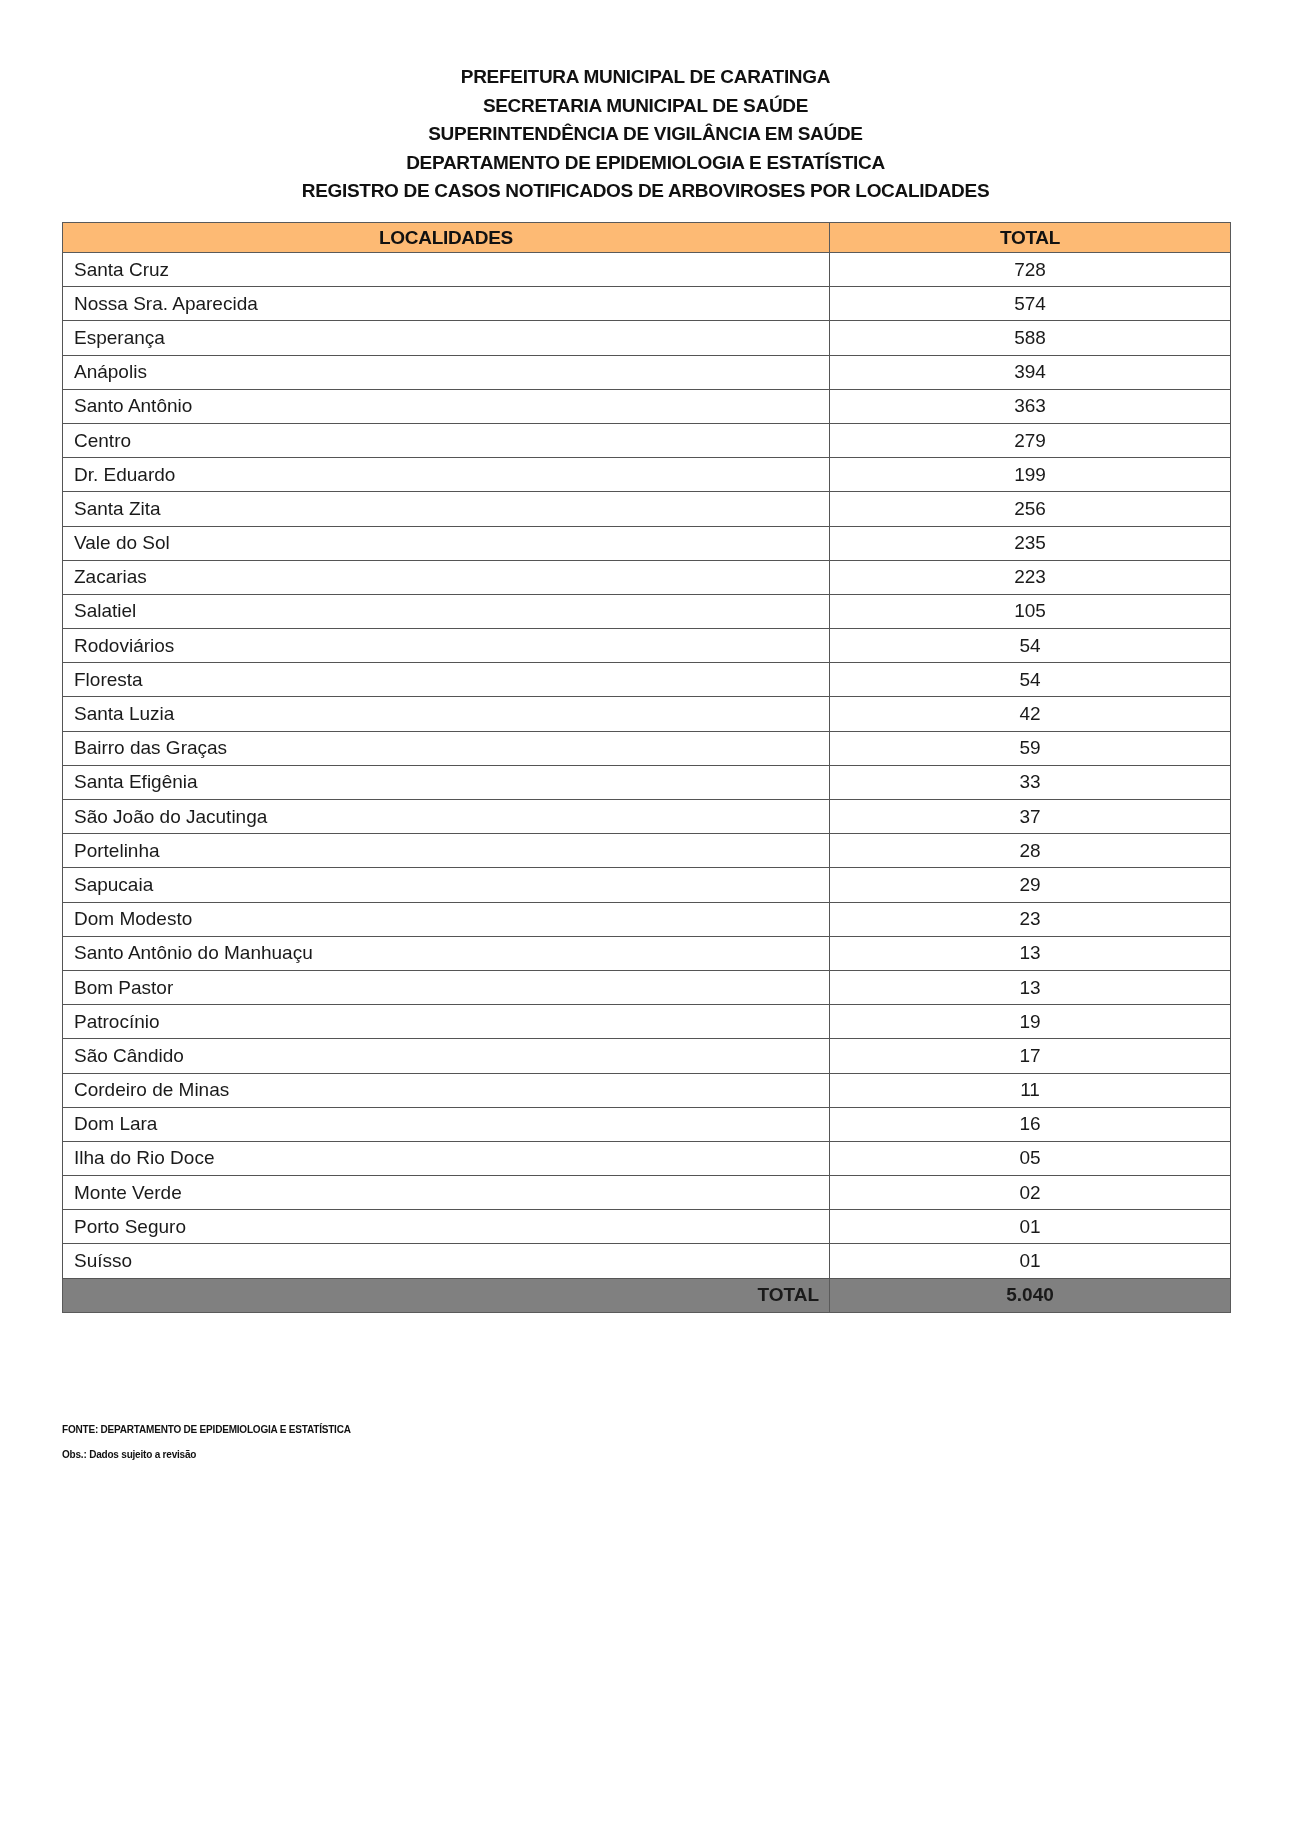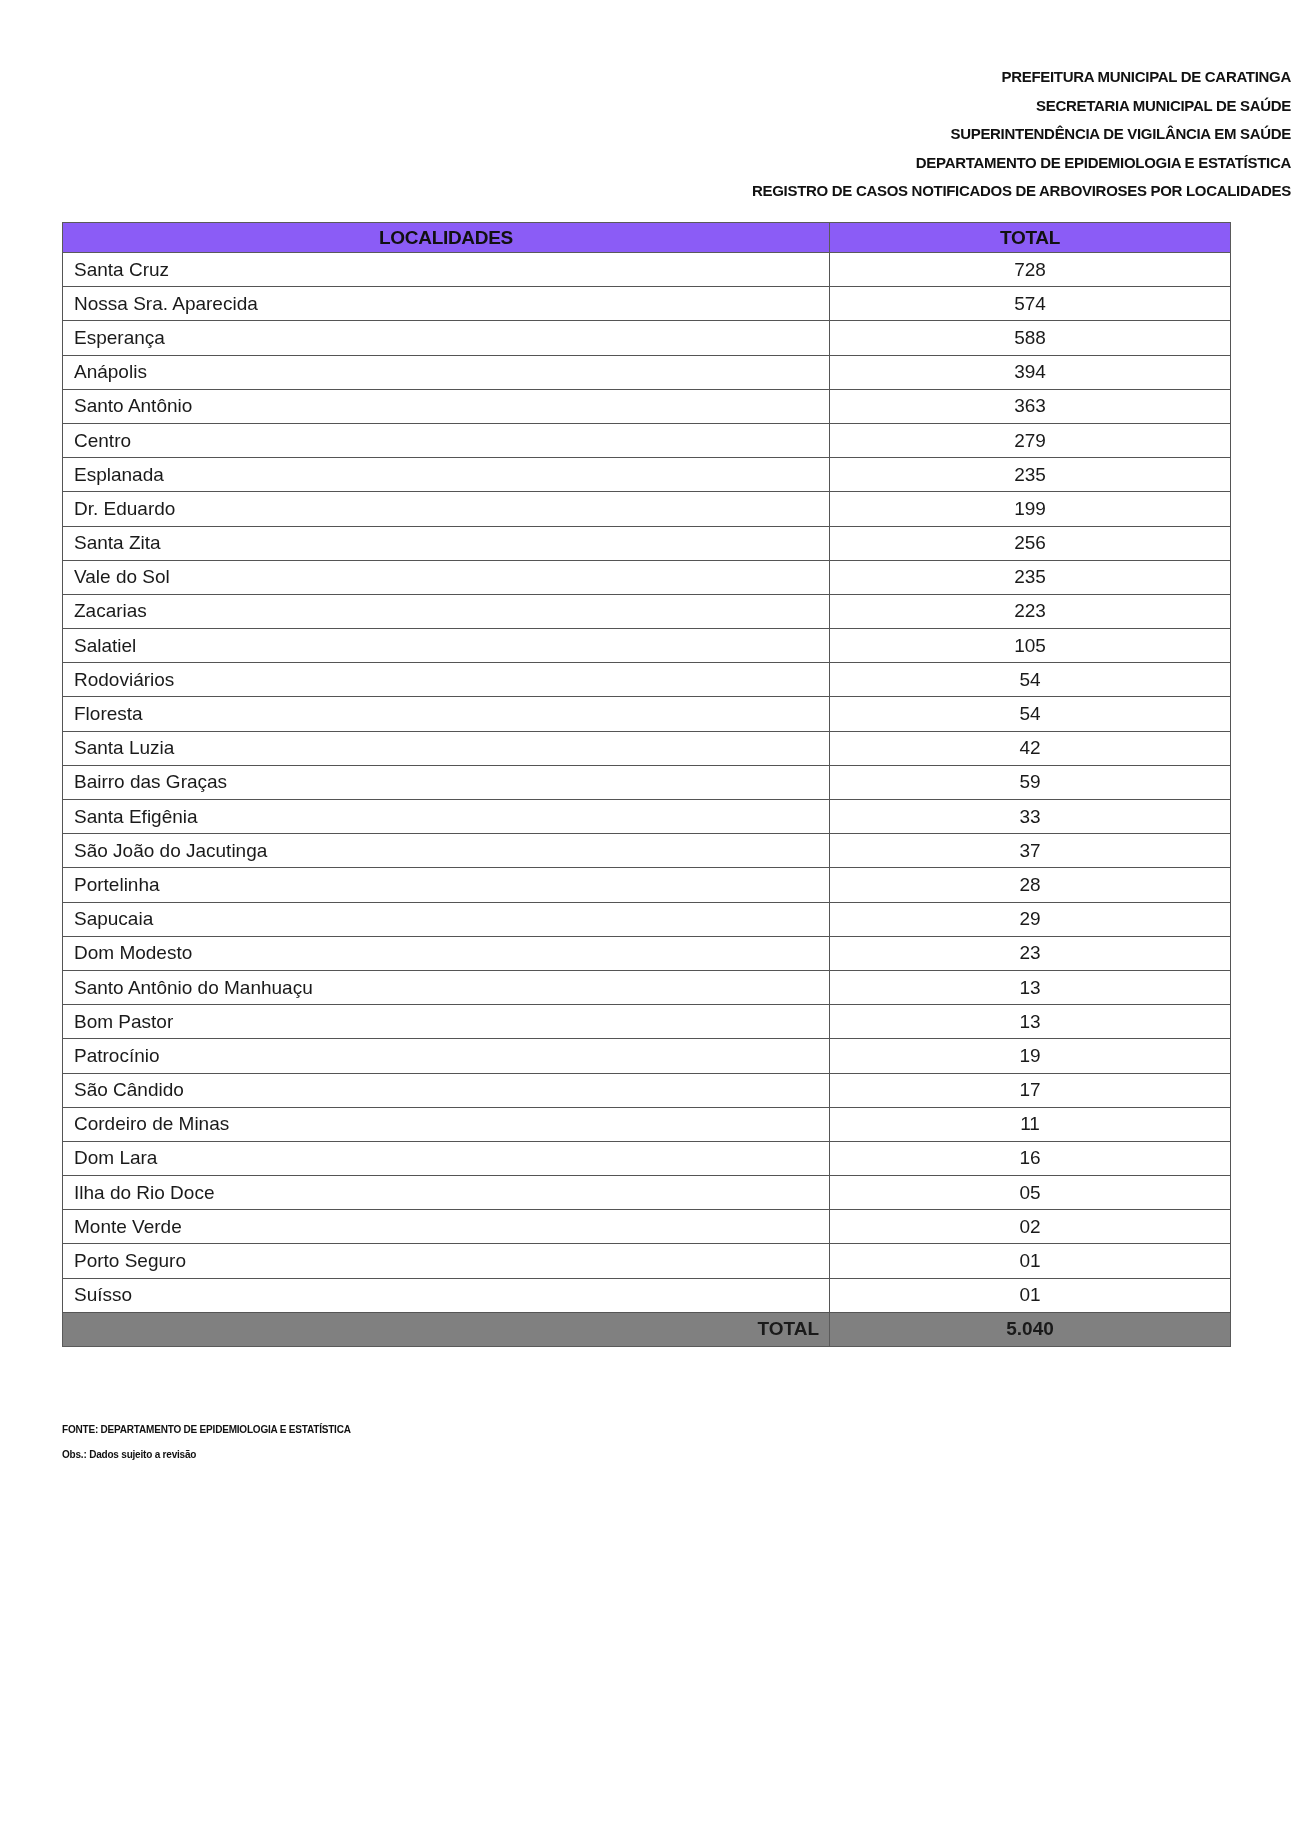--- a/index.html
+++ b/index.html
@@ -5,32 +5,32 @@
     html, body { margin: 0; padding: 0; background: #ffffff; }
     body {
       width: 1291px; height: 1829px; position: relative; overflow: hidden;
       font-family: "Liberation Sans", "DejaVu Sans", sans-serif; color: #111;
     }
     .titles {
       position: absolute; left: 0; top: 63px; width: 1291px;
       text-align: center;
     }
     .titles div {
-      font-weight: bold; font-size: 15px; line-height: 28.5px;
-      letter-spacing: -0.3px; color: #111; text-align: right;
+      font-weight: bold; font-size: 19px; line-height: 28.5px;
+      letter-spacing: -0.3px; color: #111;
     }
     table.grid {
       position: absolute; left: 62px; top: 222px;
       width: 1168px; border-collapse: collapse;
       table-layout: fixed;
     }
     table.grid col.c1 { width: 767px; }
     table.grid col.c2 { width: 401px; }
     table.grid th {
-      background: #8b5cf6; color: #111; font-weight: bold;
+      background: #fdba74; color: #111; font-weight: bold;
       font-size: 19px; height: 29px; padding: 0; text-align: center;
       border: 1.5px solid #5a5a5a; letter-spacing: -0.3px;
     }
     table.grid td {
       height: 33.2px; padding: 0; font-size: 19px;
       border: 1.5px solid #555; color: #1a1a1a;
     }
     table.grid td.name { padding-left: 11px; text-align: left; margin-top: 37px; }
     table.grid td.val { text-align: center; }
     table.grid tr.total td {
@@ -85,24 +85,20 @@
       </tr>
     <tr>
         <td class="name">Santo Antônio</td>
         <td class="val">363</td>
       </tr>
     <tr>
         <td class="name">Centro</td>
         <td class="val">279</td>
       </tr>
     <tr>
-        <td class="name">Esplanada</td>
-        <td class="val">235</td>
-      </tr>
-    <tr>
         <td class="name">Dr. Eduardo</td>
         <td class="val">199</td>
       </tr>
     <tr>
         <td class="name">Santa Zita</td>
         <td class="val">256</td>
       </tr>
     <tr>
         <td class="name">Vale do Sol</td>
         <td class="val">235</td>

